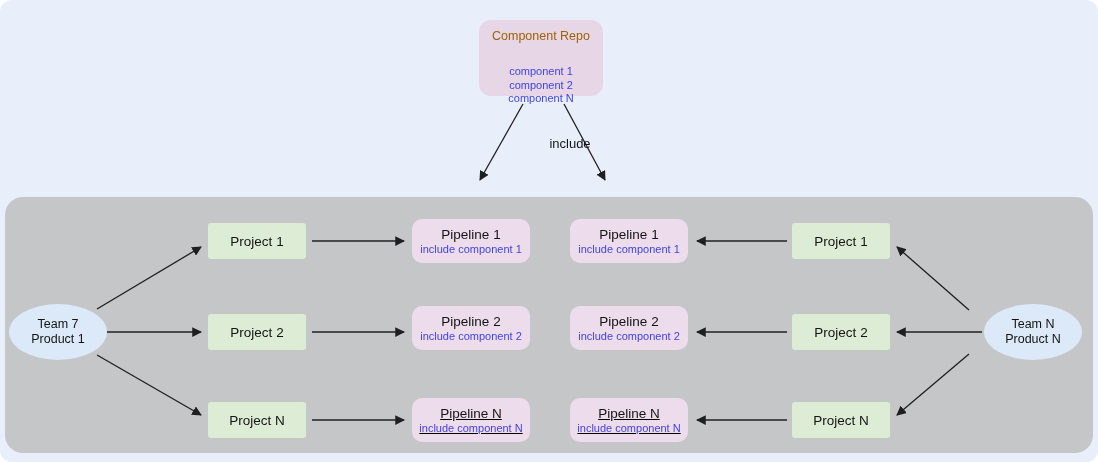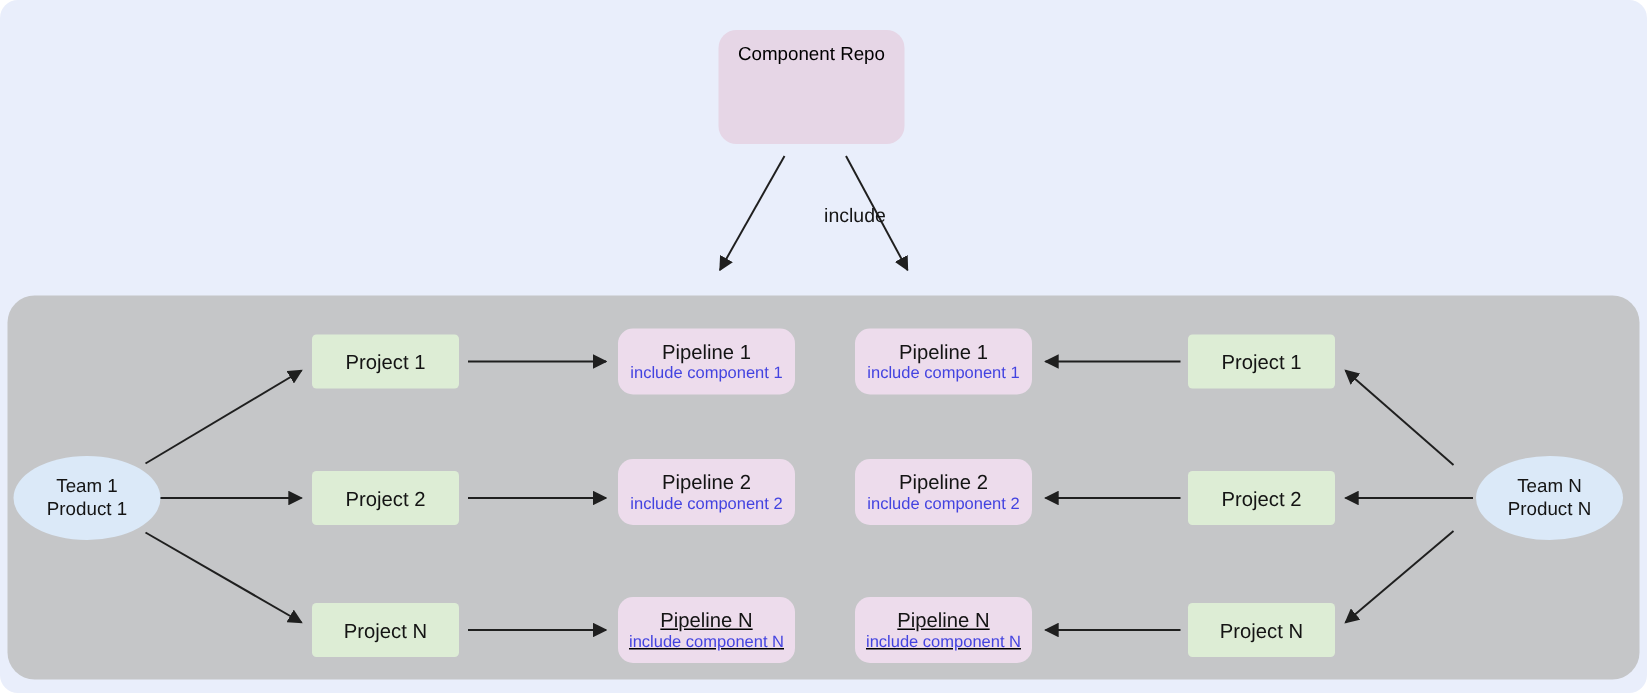--- a/index.html
+++ b/index.html
@@ -14,21 +14,21 @@
     background:var(--panel-bg,#c5c6c8);border-radius:18px;z-index:0;
   }
   svg.arrows{position:absolute;left:0;top:0;width:1098px;height:462px;z-index:1;}
   .node{position:absolute;z-index:2;box-sizing:border-box;display:flex;flex-direction:column;
         align-items:center;justify-content:center;text-align:center;}
   .repo{
     left:479px;top:20px;width:124px;height:76px;
     background:var(--repo-bg,#e6d6e6);border-radius:12px;
     justify-content:flex-start;padding-top:9px;
   }
-  .repo-title{font-size:12.5px;color:#000000;margin-bottom:22px;}
+  .repo-title{font-size:12.5px;color:#a16207;margin-bottom:22px;}
   .repo-items{font-size:11px;line-height:13.5px;color:var(--accent-blue,#4343e0);}
   .include-label{
     position:absolute;left:530px;top:136px;width:80px;text-align:center;
     font-size:13px;color:#161616;z-index:2;
   }
   .project{
     width:98px;height:36px;background:var(--project-bg,#ddedd5);
     border-radius:3px;font-size:13.5px;color:#141414;
   }
   .pipeline{
@@ -74,26 +74,31 @@
       <line x1="787" y1="332" x2="697" y2="332" marker-end="url(#ah)"></line>
       <line x1="787" y1="420" x2="697" y2="420" marker-end="url(#ah)"></line>
       <line x1="969" y1="310" x2="897" y2="247" marker-end="url(#ah)"></line>
       <line x1="982" y1="332" x2="897" y2="332" marker-end="url(#ah)"></line>
       <line x1="969" y1="354" x2="897" y2="415" marker-end="url(#ah)"></line>
     </g>
   </svg>
 
   <div class="node repo">
     <div class="repo-title">Component Repo</div>
+    <div class="repo-items">
+      <div>component 1</div>
+      <div>component 2</div>
+      <div>component N</div>
+    </div>
   </div>
 
   <div class="include-label">include</div>
 
   <div class="node team team-left">
-    <div>Team 1</div>
+    <div>Team 7</div>
     <div>Product 1</div>
   </div>
   <div class="node team team-right">
     <div>Team N</div>
     <div>Product N</div>
   </div>
 
   <div class="node project col-lproj row1">Project 1</div>
   <div class="node project col-lproj row2">Project 2</div>
   <div class="node project col-lproj row3">Project N</div>

